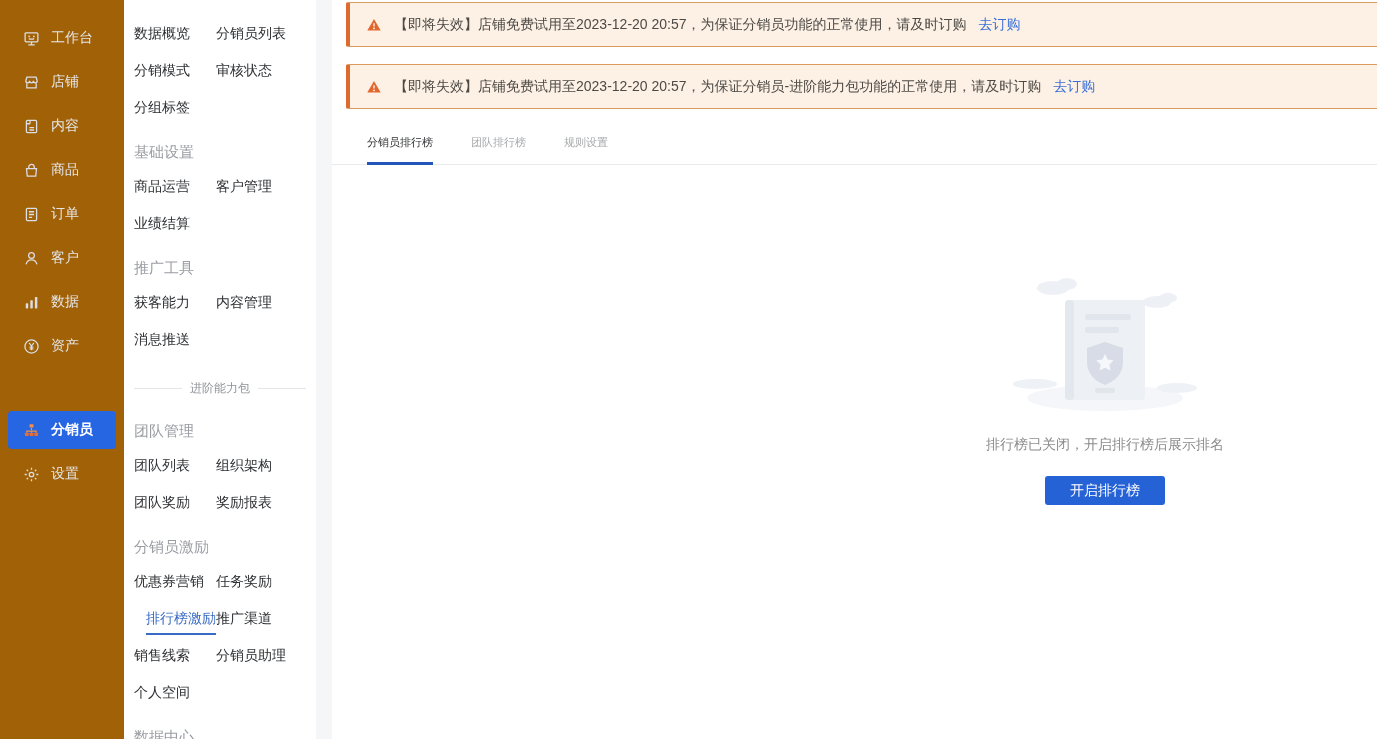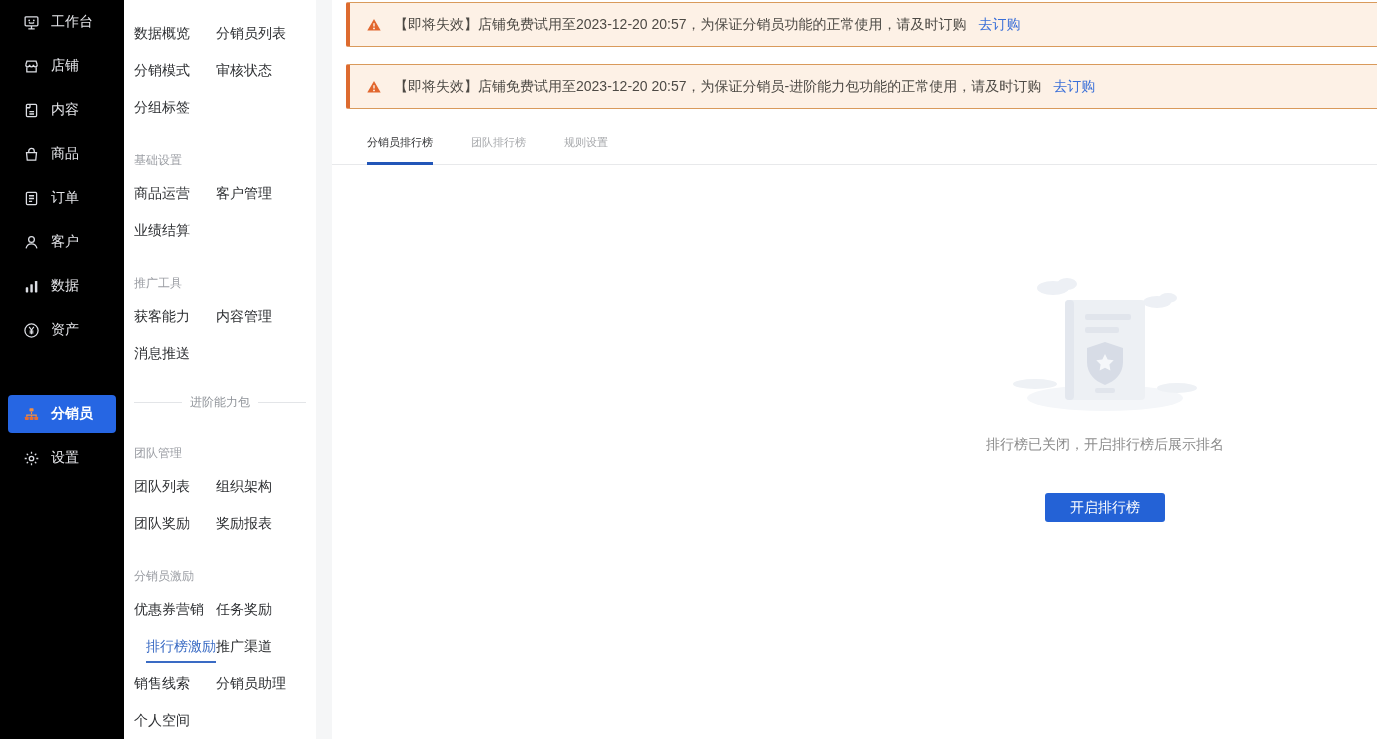--- a/index.html
+++ b/index.html
@@ -1,31 +1,31 @@
 <!DOCTYPE html>
 <html><head>
 <meta charset="utf-8">
 <style>
   * { margin:0; padding:0; box-sizing:border-box; }
   html,body { width:1377px; height:739px; overflow:hidden; background:#fff;
     font-family:"Liberation Sans","DejaVu Sans",sans-serif; }
   .app { display:flex; width:1377px; height:739px; }
 
   
-  .sidebar { width:124px; height:100%; background:#000000; flex:0 0 124px; padding-top:0; }
+  .sidebar { width:124px; height:100%; background:#a16207; flex:0 0 124px; padding-top:16px; }
   .side-item { display:flex; align-items:center; height:44px; padding-left:22px;
     color:#e4e5e9; font-size:14px; cursor:pointer; }
   .side-item .sicon { width:18px; height:18px; margin-right:11px; display:flex;
     align-items:center; justify-content:center; }
   .side-item.active { height:38px; margin:43px 8px 3px 8px; padding-left:14px;
     background:#2666e3; border-radius:4px; color:#fff; font-weight:bold; }
 
   
   .submenu { width:192px; flex:0 0 192px; background:#fff; padding:6px 0 0 10px; overflow:hidden; }
-  .sec-title { color:#9a9da3; font-size:12px; margin:34px 0 13px; }
+  .sec-title { color:#9a9da3; font-size:15px; margin:25px 0 13px; }
   .sec-items { display:grid; grid-template-columns:82px auto; row-gap:15px; }
   .sub-item { font-size:14px; color:#2e3033; height:22px; line-height:22px; cursor:pointer; white-space:nowrap; }
   .sub-item .lbl { display:inline-block; }
   .sub-item.active { color:#3a6bc4;text-align:right; }
   .sub-item.active .lbl { border-bottom:2px solid #3a6bc4; padding-bottom:4px; }
   .adv-divider { display:flex; align-items:center; color:#8f9399; font-size:12px;
     margin:30px 10px 4px 0; gap:8px; }
   .adv-divider .line { flex:1; height:1px; background:#e3e5e8; }
 
   
@@ -42,21 +42,21 @@
   .tabbar { display:flex; gap:38px; padding-left:35px; margin-top:26px;
     border-bottom:1px solid #e8e9eb; margin-right:-10px; }
   .tab { font-size:11px; color:#a6a8ab; padding-bottom:14px; cursor:pointer; position:relative; }
   .tab.active { color:#303133; }
   .tab.active::after { content:""; position:absolute; left:0; right:0; bottom:-1px;
     height:3px; background:#2256b8; }
 
   .empty-wrap { position:relative; width:100%; height:500px; }
   .empty { position:absolute; left:773px; top:107px; transform:translateX(-50%); text-align:center; }
   .empty-text { font-size:14px; color:#8c8c8c; margin-top:12px; }
-  .primary-btn { margin-top:39px; background:#2462d6; color:#fff; border:none;
+  .primary-btn { margin-top:22px; background:#2462d6; color:#fff; border:none;
     border-radius:3px; height:29px; padding:0 25px; font-size:14px; cursor:pointer;
     font-family:inherit; }
 </style>
 </head>
 <body>
 
 <div class="app">
 
   <aside class="sidebar">
     <nav id="sidebar-nav">

